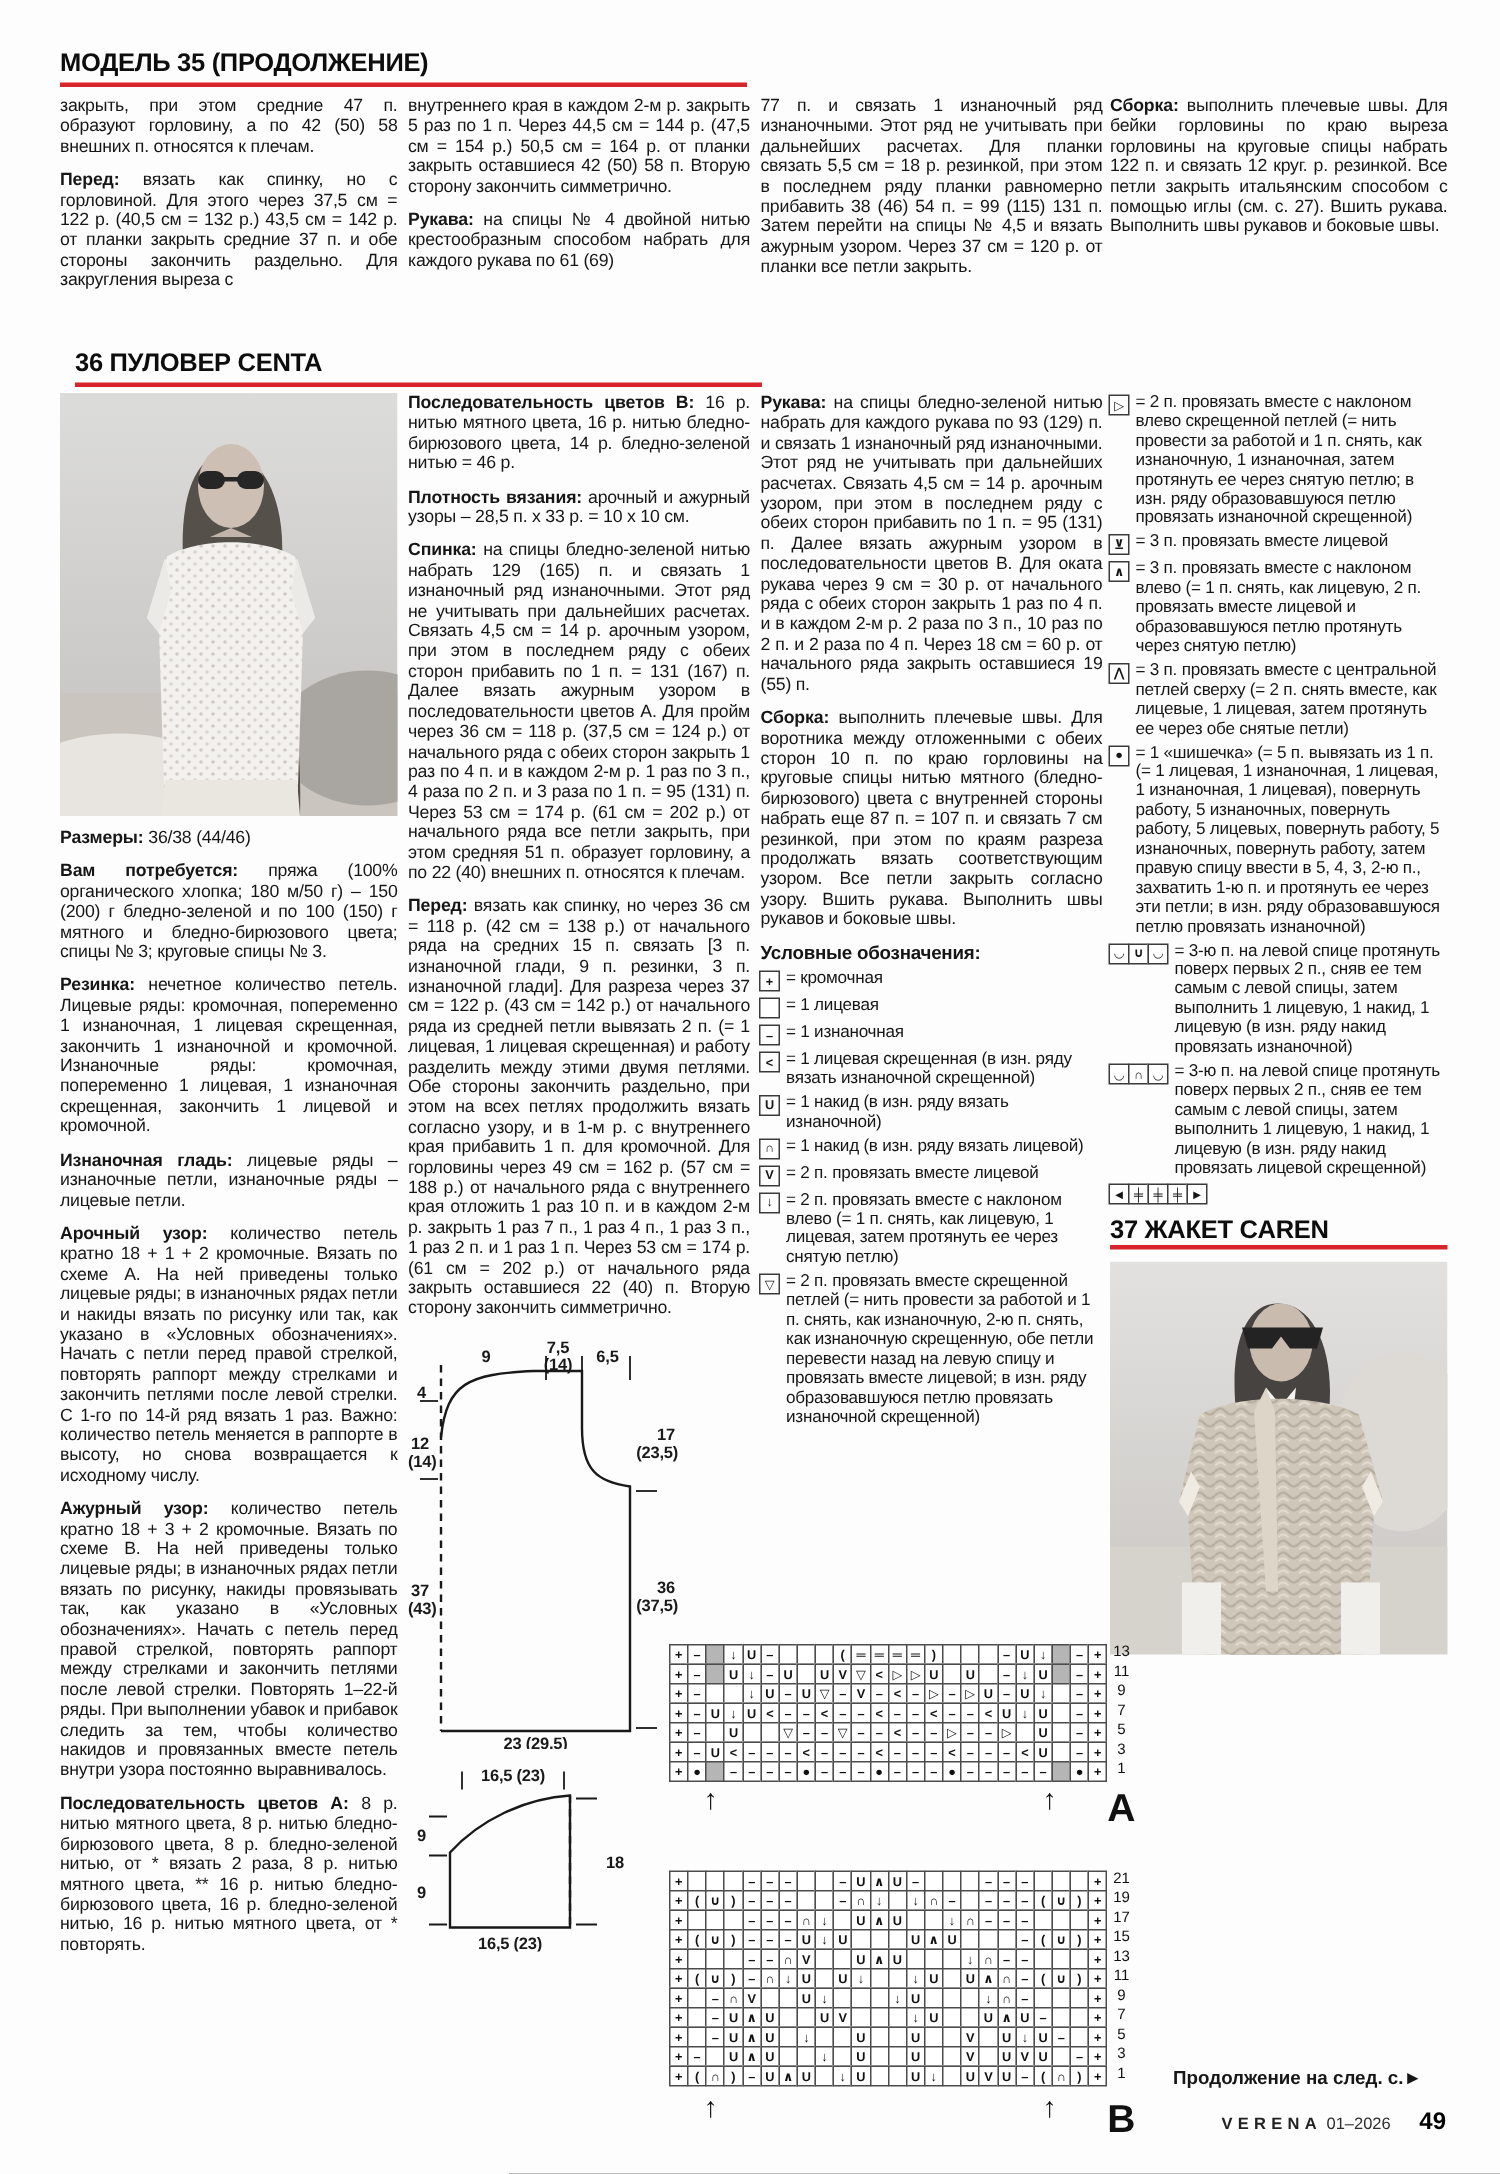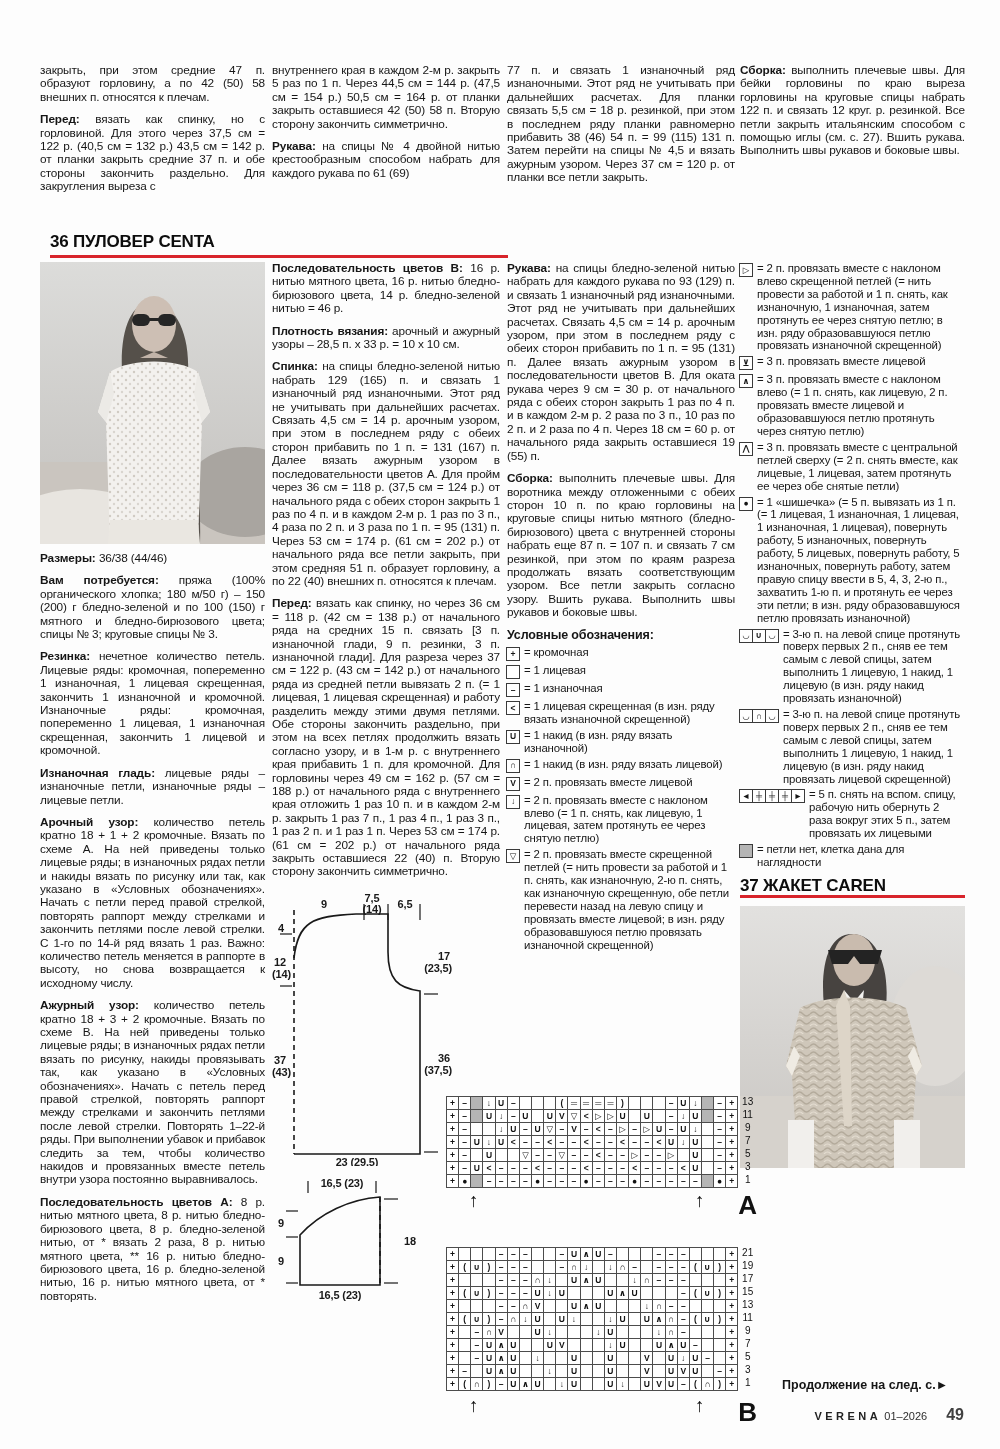--- a/index.html
+++ b/index.html
@@ -30,27 +30,31 @@
   .photo{display:block;}
   
   .schem text{font-size:11px;font-weight:bold;fill:#191919;font-family:"Liberation Sans",sans-serif;}
   .schem path,.schem line{fill:none;stroke:#191919;stroke-width:1.6;}
   .schem .dash{stroke-dasharray:5 4;}
   .schem .tick{stroke-width:1.2;}
   
   .cont{position:absolute;right:52px;top:1378px;font-weight:bold;font-size:12.5px;}
   .footer{position:absolute;right:36px;top:1406px;font-size:11px;color:#2e2e2e;}
   .footer .mag{font-weight:bold;letter-spacing:3.5px;color:#222;margin-top:47px;}
-  .footer .num{font-weight:bold;font-size:16px;margin-left:16px;color:#404040;}
+  .footer .num{font-weight:bold;font-size:16px;margin-left:16px;color:#000000;}
 </style>
 </head>
 <body>
 
 <div class="page">
 
+  <div style="position:absolute;left:40px;top:32px;width:925px;">
+    <div class="sec-title">МОДЕЛЬ 35 (ПРОДОЛЖЕНИЕ)</div>
+    <div class="rule" style="width:458px;"></div>
+  </div>
 
   <div class="col" style="left:40px;top:64px;width:225px;">
       <p class="para"><span>закрыть, при этом средние 47 п. образуют горловину, а по 42 (50) 58 внешних п. относятся к плечам.</span></p>
       <p class="para"><b>Перед: </b><span>вязать как спинку, но с горловиной. Для этого через 37,5 см = 122 р. (40,5 см = 132 р.) 43,5 см = 142 р. от планки закрыть средние 37 п. и обе стороны закончить раздельно. Для закругления выреза с</span></p>
     </div>
   <div class="col" style="left:272px;top:64px;width:228px;">
       <p class="para"><span>внутреннего края в каждом 2-м р. закрыть 5 раз по 1 п. Через 44,5 см = 144 р. (47,5 см = 154 р.) 50,5 см = 164 р. от планки закрыть оставшиеся 42 (50) 58 п. Вторую сторону закончить симметрично.</span></p>
       <p class="para"><b>Рукава: </b><span>на спицы № 4 двойной нитью крестообразным способом набрать для каждого рукава по 61 (69)</span></p>
     </div>
   <div class="col" style="left:507px;top:64px;width:228px;">
@@ -272,27 +276,20 @@
           <span class="ltxt">= 3-ю п. на левой спице протянуть поверх первых 2 п., сняв ее тем самым с левой спицы, затем выполнить 1 лицевую, 1 накид, 1 лицевую (в изн. ряду накид провязать лицевой скрещенной)</span>
         </div>
         <div class="litem">
           <span class="syms">
             <span class="sbox">◄</span>
             <span class="sbox">╪</span>
             <span class="sbox">╪</span>
             <span class="sbox">╪</span>
             <span class="sbox">►</span>
           </span>
-          <span class="ltxt">= 5 п. снять на вспом. спицу, рабочую нить обернуть 2 раза вокруг этих 5 п., затем провязать их лицевыми</span>
-        </div>
-        <div class="litem">
-          <span class="syms">
-            <span class="sbox gray"></span>
-          </span>
-          <span class="ltxt">= петли нет, клетка дана для наглядности</span>
         </div>
       </div>
 
     <div style="margin-top:10px;">
       <div class="sec-title">37 ЖАКЕТ CAREN</div>
       <div class="rule"></div>
     </div>
 
     <svg class="photo" width="225" height="262" viewBox="0 0 225 262" style="margin-top:8px;">
       <defs>

